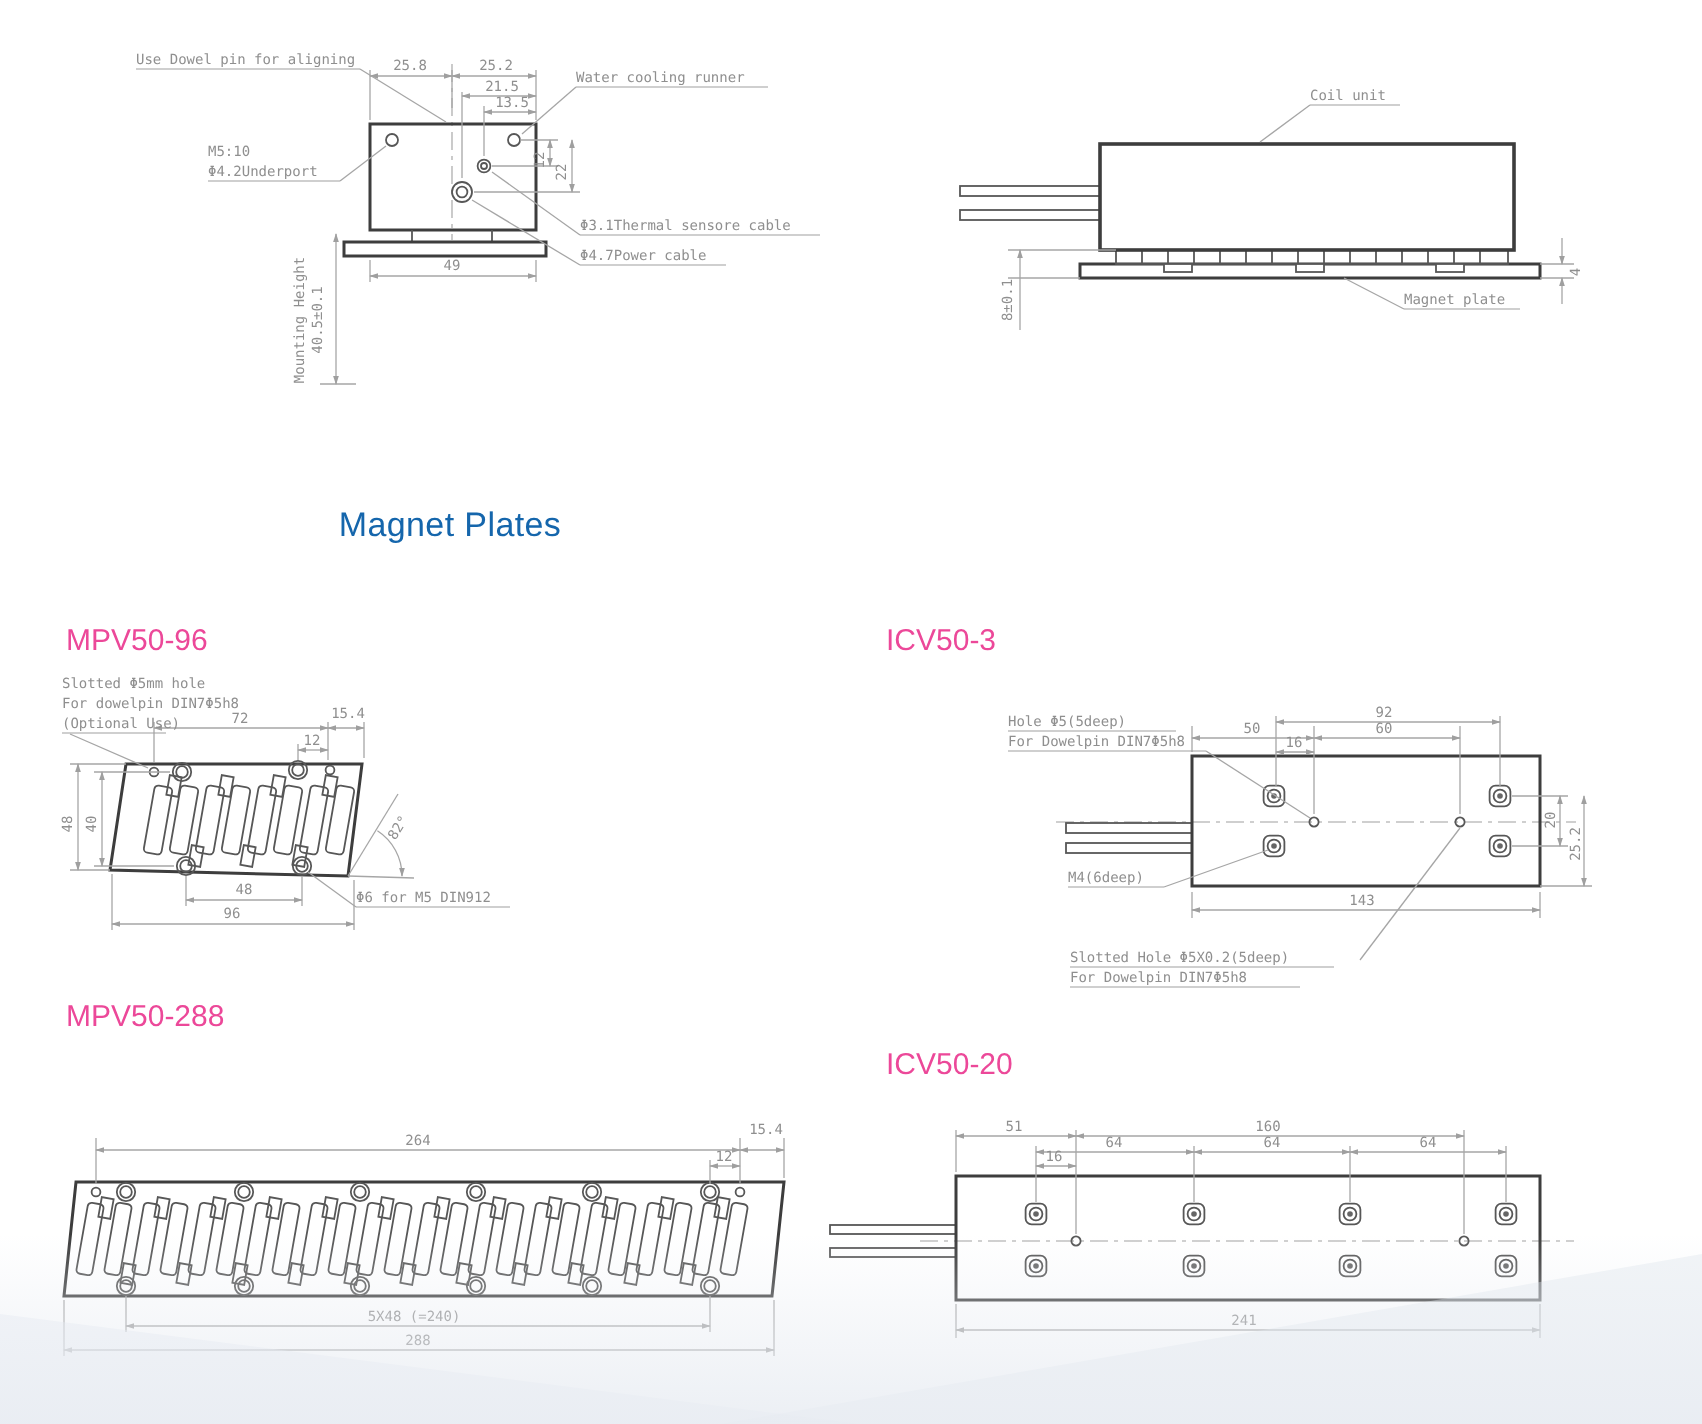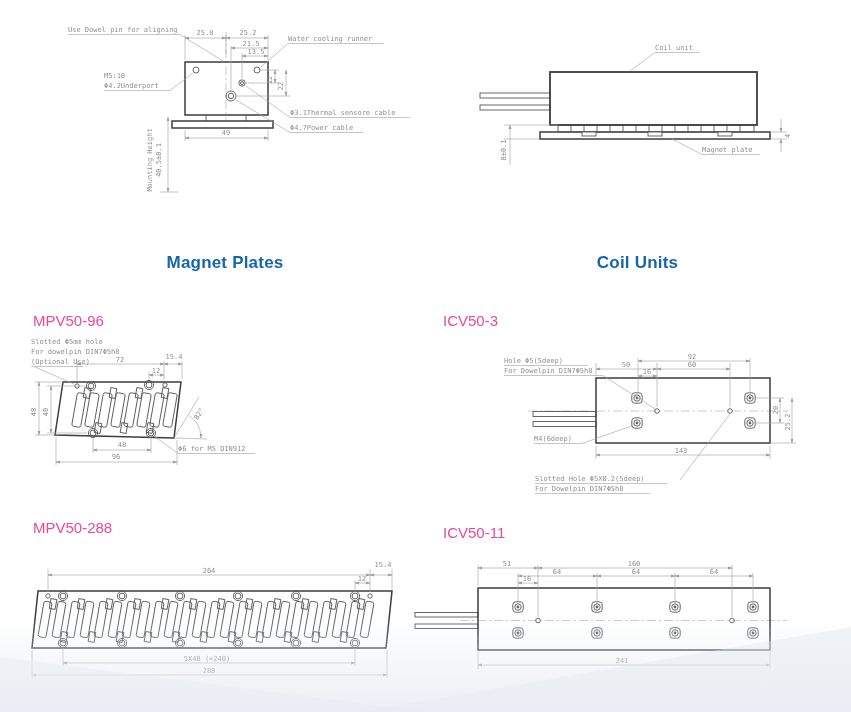--- a/index.html
+++ b/index.html
@@ -8,21 +8,21 @@
   #page svg{position:absolute;overflow:visible}
   #page svg text{font-family:"DejaVu Sans Mono",monospace;font-size:7px;fill:#8f8f8f}
   .tc{text-anchor:middle}
   .ol {fill:none;stroke:#3d3d3d;stroke-width:1.5}
   .olf{fill:#fff;stroke:#3d3d3d;stroke-width:1.5}
   .ol2{fill:none;stroke:#575757;stroke-width:.9}
   .o2f{fill:#fff;stroke:#575757;stroke-width:.9}
   .dl {fill:none;stroke:#a6a6a6;stroke-width:.65}
   .ul {stroke:#a0a0a0;stroke-width:.6}
   .cl {fill:none;stroke:#a0a0a0;stroke-width:.55;stroke-dasharray:9 3 2 3}
-  .ttl{position:absolute;color:#1566ac;font-weight:bold;font-size:17px;text-align:center;letter-spacing:.2px}
+  .ttl{position:absolute;color:#1566ac;font-weight:normal;font-size:17px;text-align:center;letter-spacing:.2px}
   .model{position:absolute;color:#ec4899;font-size:15px}
   .deco{position:absolute;pointer-events:none}
   .d1{left:0;bottom:0;width:851px;height:95px;
       background:linear-gradient(to bottom,rgba(238,241,245,0),rgba(232,236,242,.85))}
   .d2{left:360px;bottom:0;width:491px;height:85px;background:rgba(221,227,236,.40);
       clip-path:polygon(0 100%,100% 0,100% 100%)}
   .d3{left:0;bottom:0;width:430px;height:55px;background:rgba(228,233,241,.45);
       clip-path:polygon(0 0,100% 100%,0 100%)}
 </style>
 </head>
@@ -168,25 +168,24 @@
       <text x="215" y="30">Coil unit</text>
       <line x1="215" y1="32.5" x2="260" y2="32.5" class="ul"></line>
       <line x1="215" y1="32.5" x2="190" y2="51" class="dl"></line>
       <text x="262" y="132">Magnet plate</text>
       <line x1="262" y1="134.5" x2="320" y2="134.5" class="ul"></line>
       <line x1="262" y1="134.5" x2="232" y2="119" class="dl"></line>
     </g>
   </svg>
 
   <div class="ttl" style="left:20px;top:253px;width:410px">Magnet Plates</div>
-  <div class="ttl" style="left:440px;top:253px;width:395px">Coil Units</div>
   <div class="model" style="left:33px;top:312px">MPV50-96</div>
   <div class="model" style="left:443px;top:312px">ICV50-3</div>
-  <div class="model" style="left:33px;top:519px">MPV50-288</div>
-  <div class="model" style="left:443px;top:524px">ICV50-11</div>
+  <div class="model" style="left:33px;top:500px">MPV50-288</div>
+  <div class="model" style="left:443px;top:524px">ICV50-20</div>
 
   <svg style="left:25px;top:333px" width="232" height="152" viewBox="0 0 232 152">
     <g>
       <polygon points="38,49 156,49 149,105 30,102" class="ol"></polygon>
       <use href="#slotC" transform="translate(54,77) rotate(10)"></use>
         <use href="#slotC" transform="translate(67,77) rotate(10)"></use>
       <use href="#slotC" transform="translate(80,77) rotate(10)"></use>
         <use href="#slotC" transform="translate(93,77) rotate(10)"></use>
       <use href="#slotC" transform="translate(106,77) rotate(10)"></use>
         <use href="#slotC" transform="translate(119,77) rotate(10)"></use>

